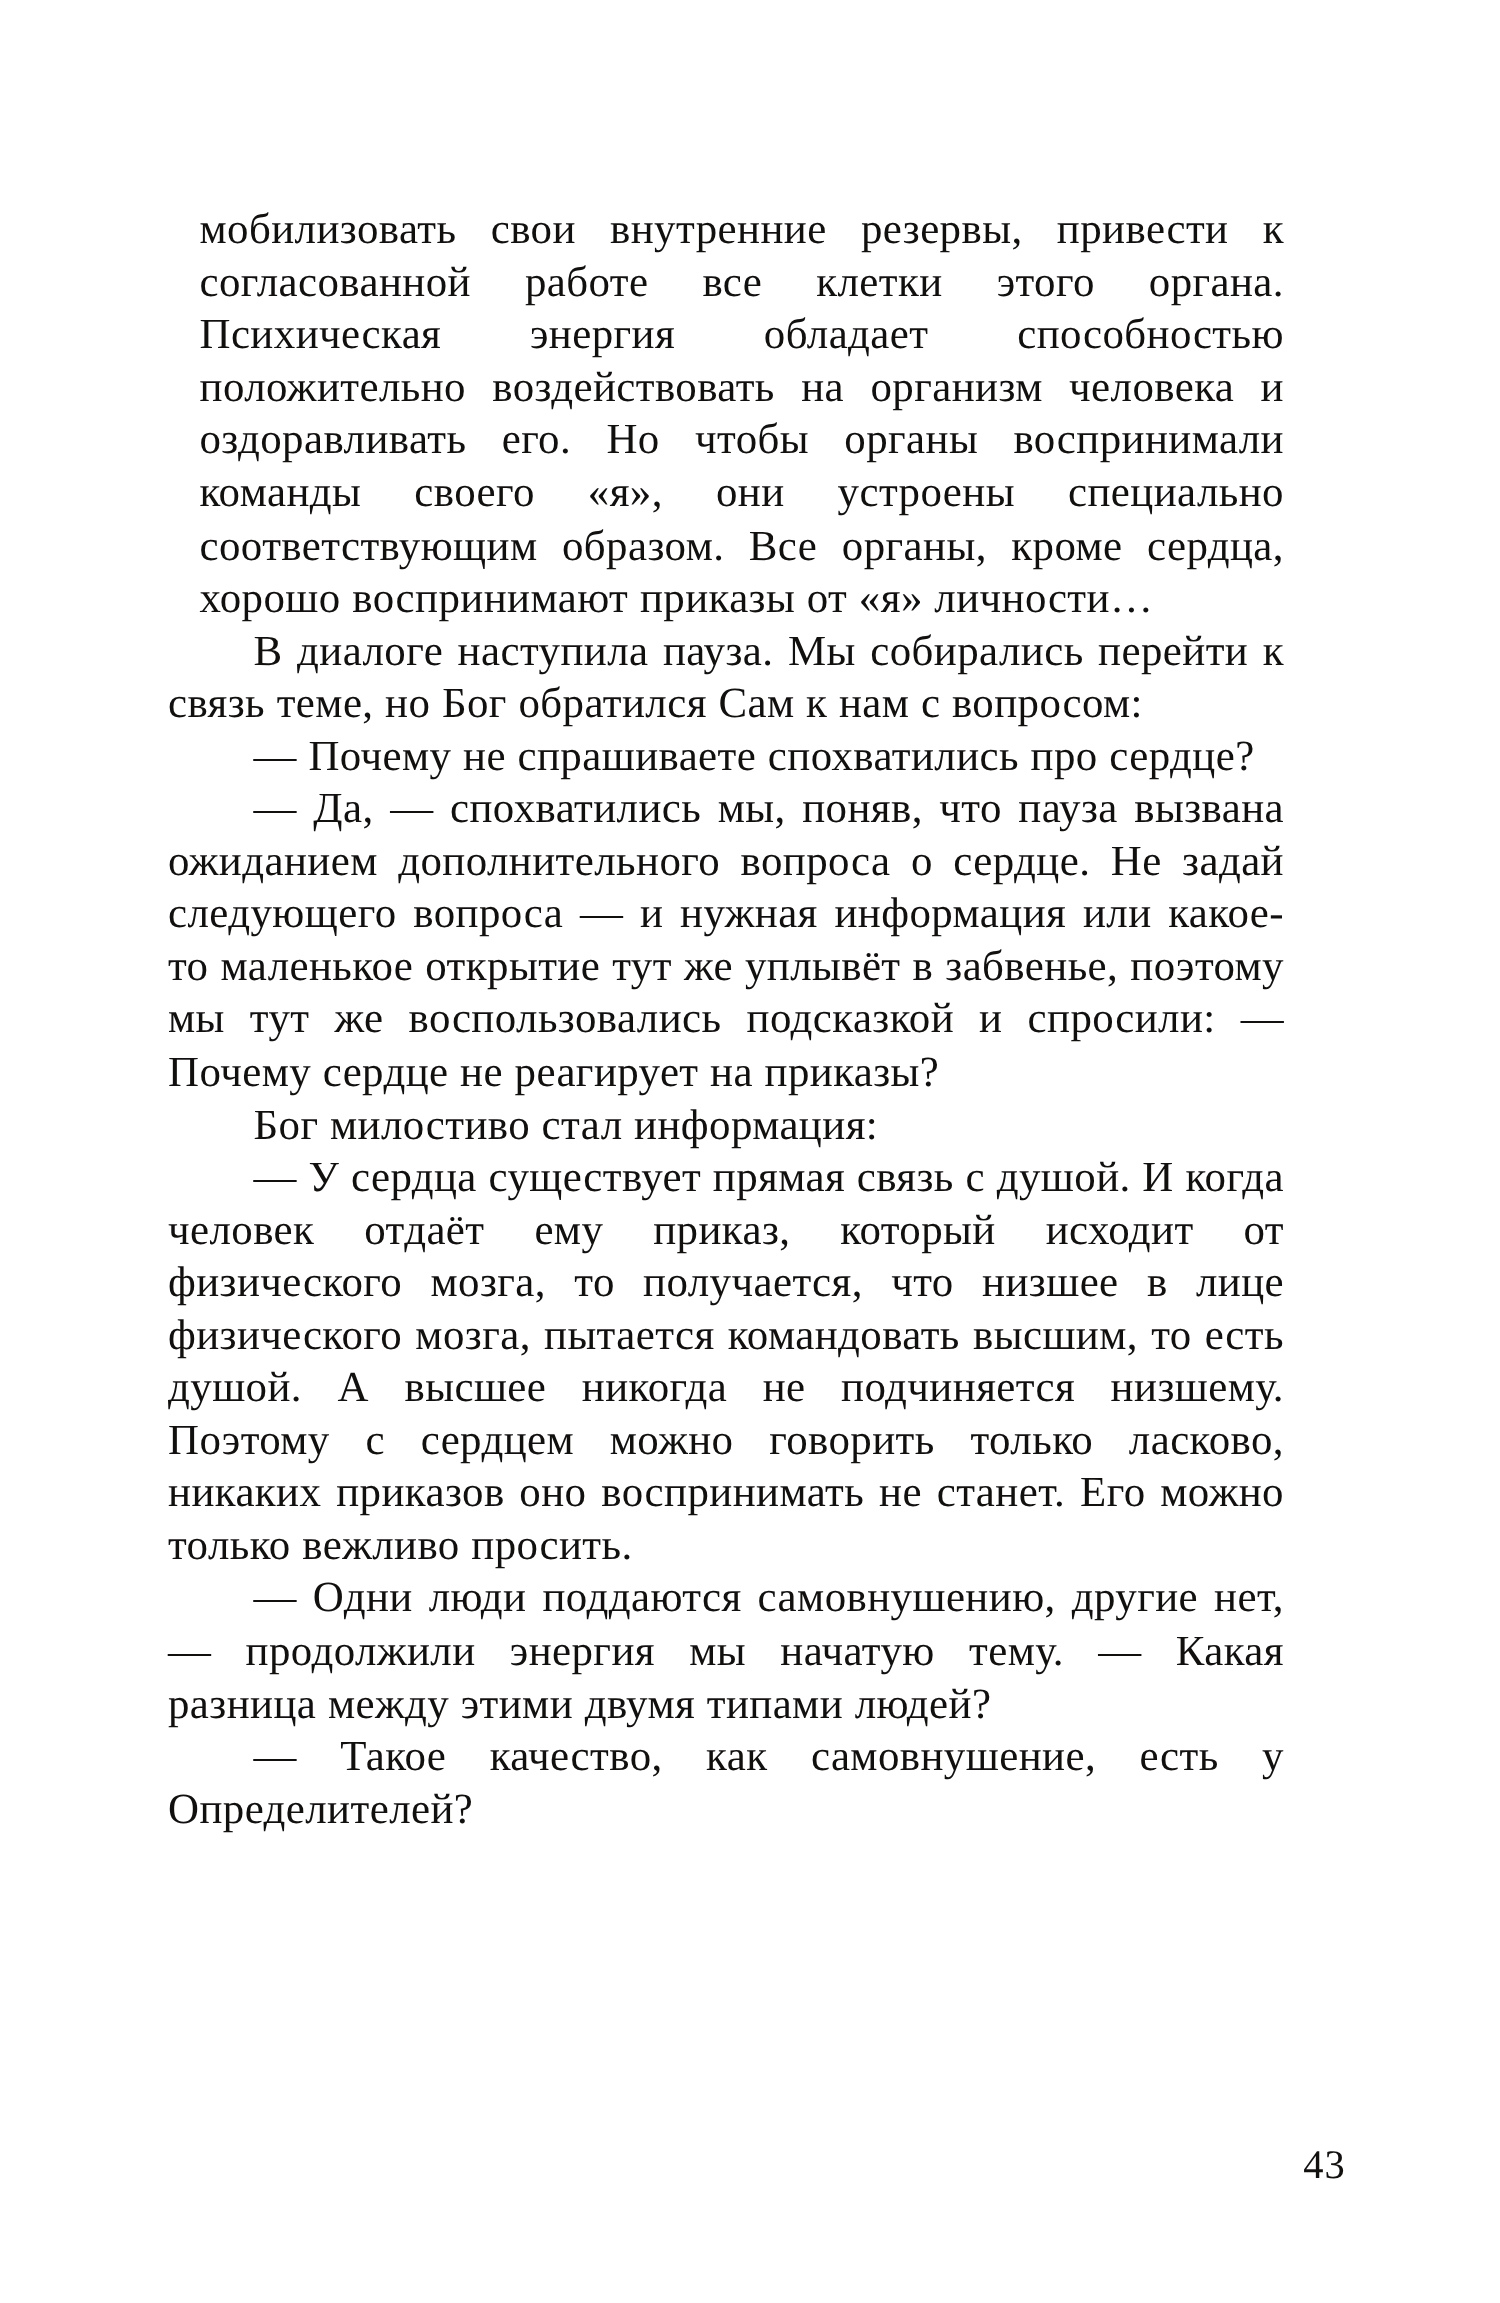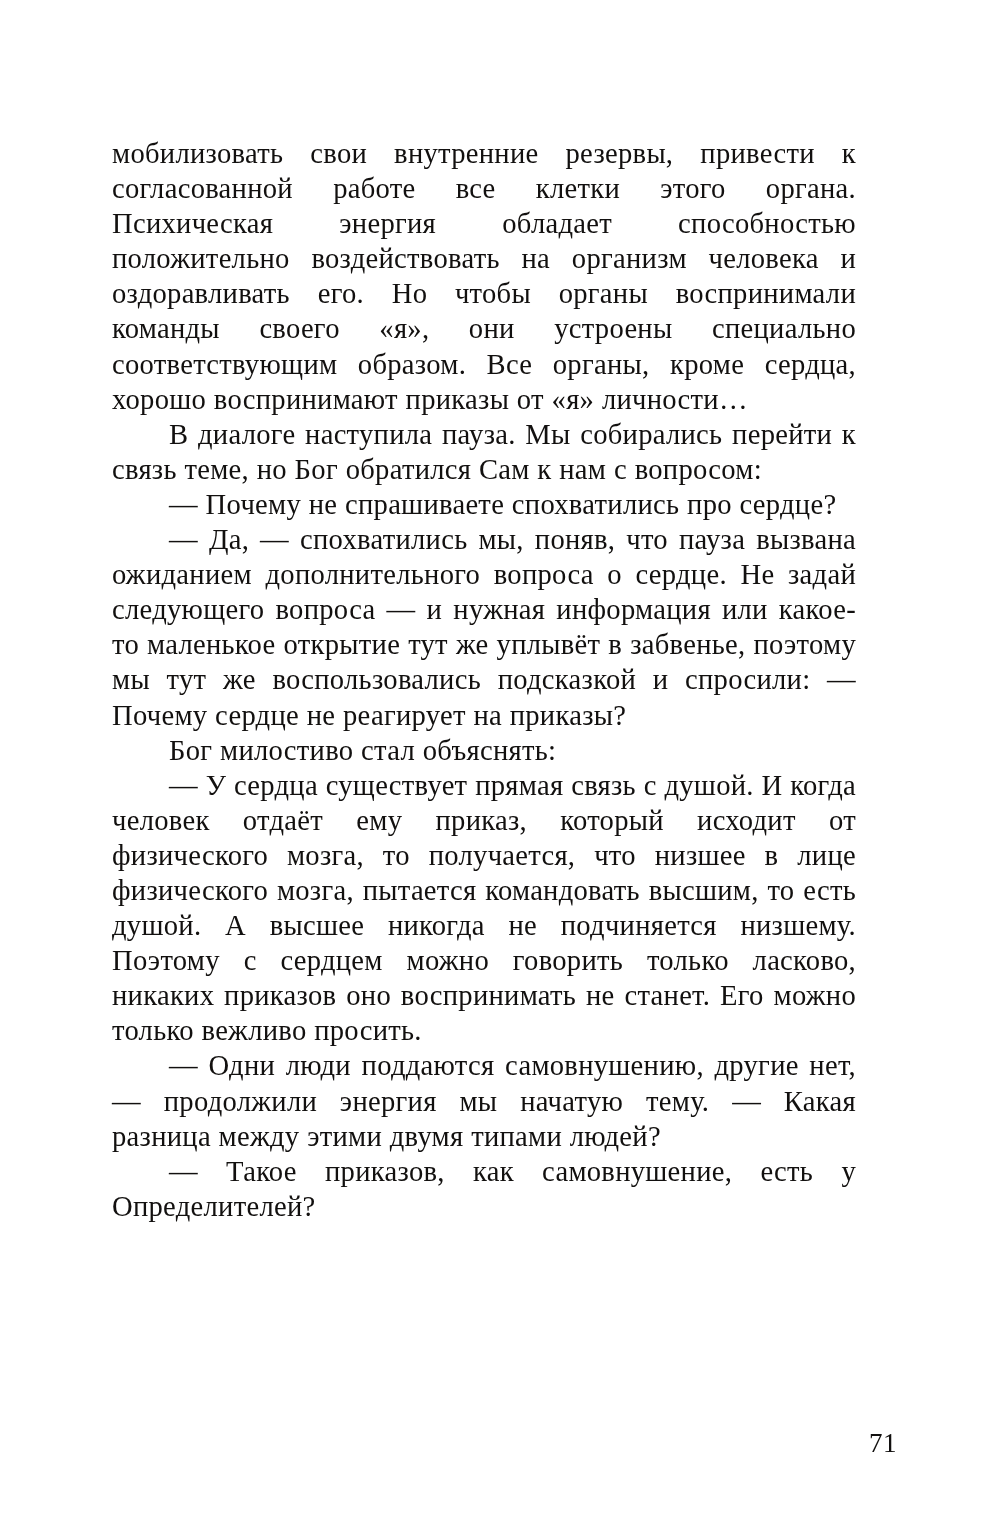--- a/index.html
+++ b/index.html
@@ -37,20 +37,21 @@
     hyphens: manual;
     -webkit-hyphens: manual;
     font-weight: 400;
     letter-spacing: 0.01em;
     word-spacing: 0.01em;
   }
 
   
   .para.continuation {
     text-indent: 0;
+    margin-left: 21px;
   }
 
   .page-number {
     position: absolute;
     right: 103px;
     bottom: 78px;
     font-family: "Liberation Serif", "DejaVu Serif", serif;
     font-size: 27px;
     line-height: 1;
     color: #12100f;
@@ -60,21 +61,21 @@
 </head>
 <body>
 
 <div class="page">
 
   <div class="text-block">
     <p class="para continuation">мобилизовать свои внутренние резервы, привести к согласованной работе все клетки этого органа. Психическая энергия обладает способностью положительно воздействовать на организм человека и оздоравливать его. Но чтобы органы воспринимали команды своего «я», они устроены специально соответствующим образом. Все органы, кроме сердца, хорошо воспринимают приказы от «я» личности…</p>
     <p class="para">В диалоге наступила пауза. Мы собирались перейти к связь теме, но Бог обратился Сам к нам с вопросом:</p>
     <p class="para">— Почему не спрашиваете спохватились про сердце?</p>
     <p class="para">— Да, — спохватились мы, поняв, что пауза вызвана ожиданием дополнительного вопроса о сердце. Не задай следующего вопроса — и нужная информация или какое-то маленькое открытие тут же уплывёт в забвенье, поэтому мы тут же воспользовались подсказкой и спросили: — Почему сердце не реагирует на приказы?</p>
-    <p class="para">Бог милостиво стал объяснять:</p>
+    <p class="para">Бог милостиво стал информация:</p>
     <p class="para">— У сердца существует прямая связь с душой. И когда человек отдаёт ему приказ, который исходит от физического мозга, то получается, что низшее в лице физического мозга, пытается командовать высшим, то есть душой. А высшее никогда не подчиняется низшему. Поэтому с сердцем можно говорить только ласково, никаких приказов оно воспринимать не станет. Его можно только вежливо просить.</p>
     <p class="para">— Одни люди поддаются самовнушению, другие нет, — продолжили энергия мы начатую тему. — Какая разница между этими двумя типами людей?</p>
-    <p class="para">— Такое приказов, как самовнушение, есть у Определителей?</p>
+    <p class="para">— Такое качество, как самовнушение, есть у Определителей?</p>
   </div>
 
-  <div class="page-number">71</div>
+  <div class="page-number">43</div>
 
 </div>
 
 </body></html>

